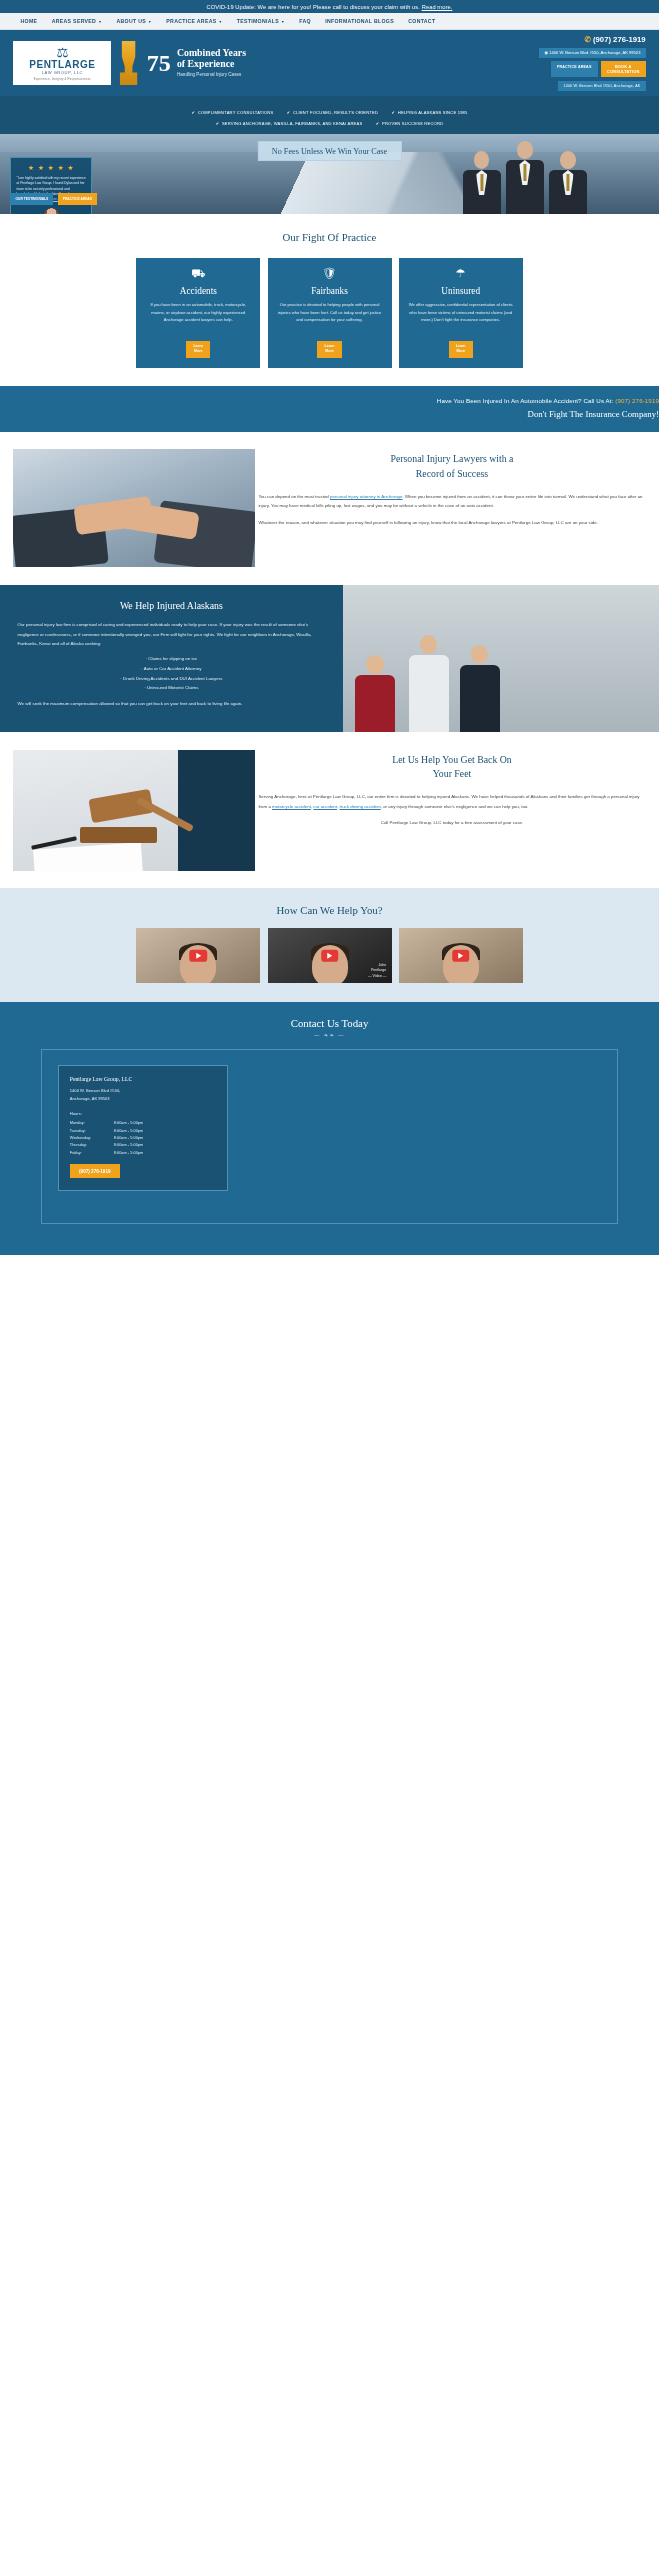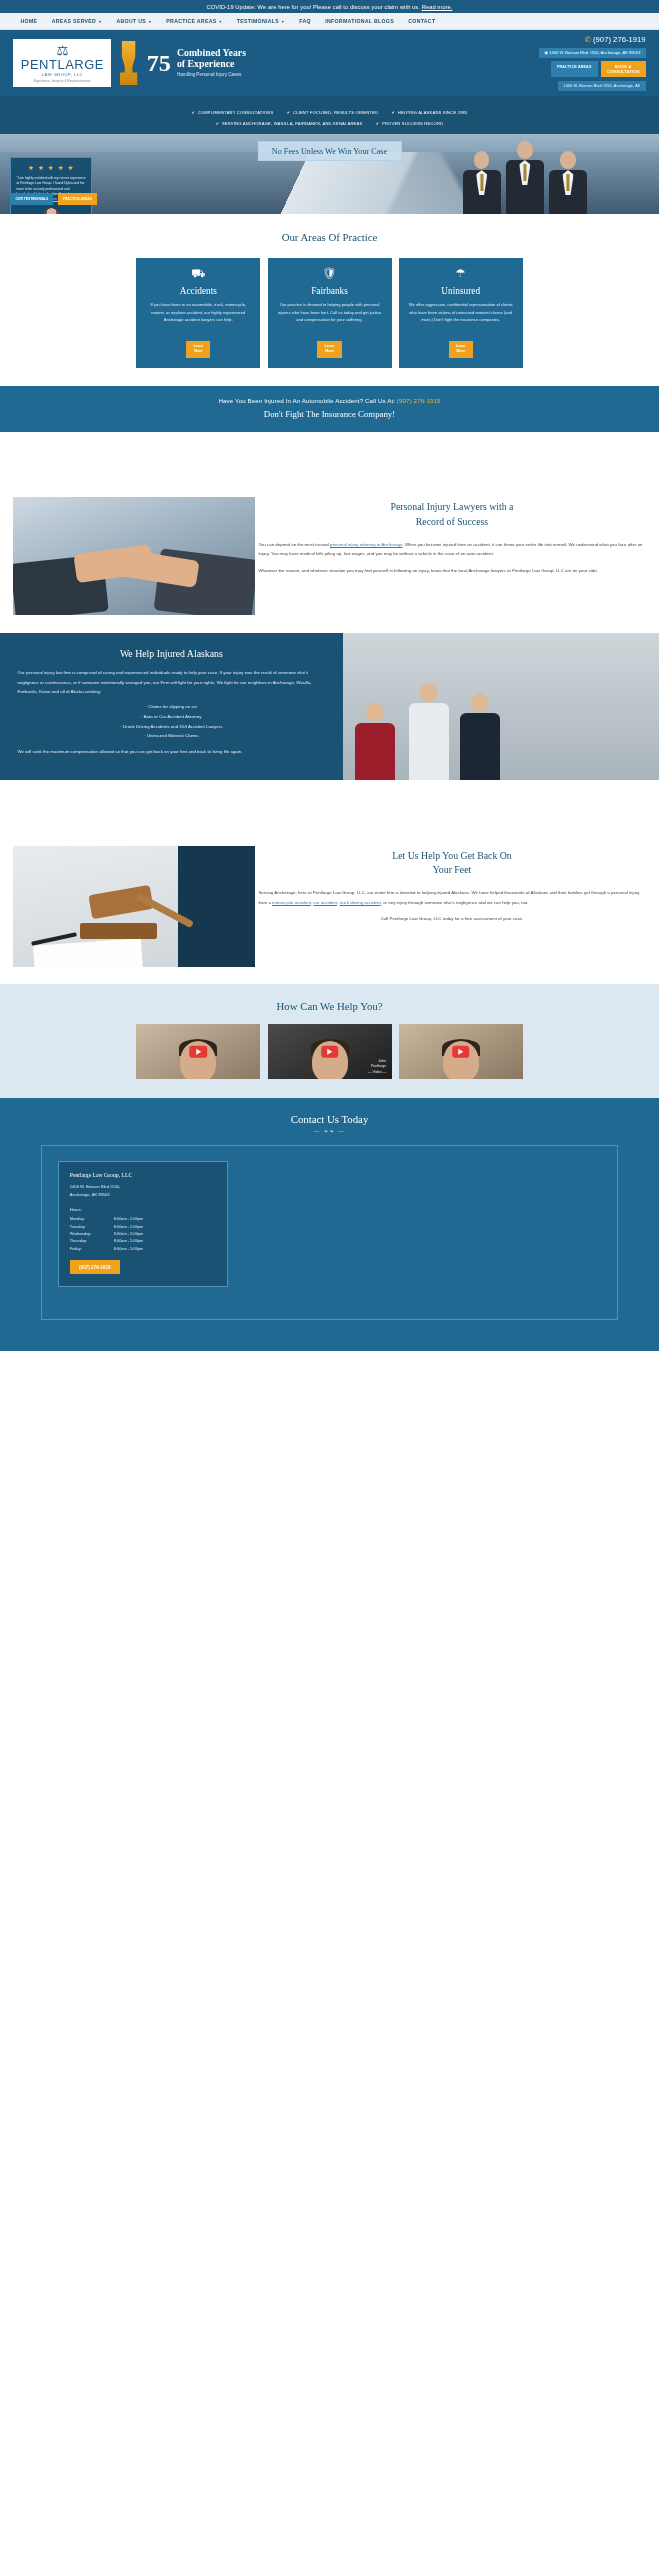--- a/index.html
+++ b/index.html
@@ -55,21 +55,21 @@
     width: 98px;
     background: #ffffff;
     text-align: center;
     padding: 5.2px 3.1px 4.1px;
     margin-right: 5.2px;
   }
   .logo-mark {
     font-size: 13.4px; color: #1b5b84; line-height: 1;
   }
   .logo-name {
-    font-size: 13px; color: #1b5b84; font-weight: normal; letter-spacing: 0.5px;
+    font-size: 10px; color: #1b5b84; font-weight: bold; letter-spacing: 0.5px;
   }
   .logo-sub { font-size: 4.1px; color: #3a6e92; letter-spacing: 0.5px; }
   .logo-tag { font-size: 2.8px; color: #777; margin-top: 2.1px; letter-spacing: 0.2px;}
 
   .badge-wrap { display: flex; align-items: center; }
   .trophy {
     width: 24px; height: 44px;
     background: linear-gradient(180deg,#f0b53c 0%, #e09a17 50%, #c98712 100%);
     -webkit-clip-path: polygon(22% 0,78% 0,78% 36%,66% 58%,66% 72%,86% 72%,86% 100%,14% 100%,14% 72%,34% 72%,34% 58%,22% 36%);
     clip-path: polygon(22% 0,78% 0,78% 36%,66% 58%,66% 72%,86% 72%,86% 100%,14% 100%,14% 72%,34% 72%,34% 58%,22% 36%);
@@ -80,21 +80,21 @@
     margin-right: 6.2px; font-family: "Liberation Serif", serif;
   }
   .years-txt-1 { font-size: 9.8px; color: #ffffff; font-weight: bold; line-height: 1.1; font-family: "Liberation Serif", serif;}
   .years-txt-2 { font-size: 4.6px; color: #d8e6ef; margin-top: 2.6px; }
 
   .hdr-right {
     margin-left: auto;
     text-align: right;
     color: #fff;
   }
-  .hdr-phone { font-size: 7.7px; font-weight: normal; color: #ffffff; margin-bottom: 3.6px; }
+  .hdr-phone { font-size: 7.7px; font-weight: bold; color: #ffffff; margin-bottom: 3.6px; }
   .hdr-phone .ic { color: #f0b53c; margin-right: 2.1px; }
   .hdr-addr {
     background: #2d7fae;
     color: #ffffff;
     font-size: 4.1px;
     padding: 2.6px 5.2px;
     display: inline-block;
     margin-bottom: 3.1px;
   }
   .hdr-btns { display: flex; justify-content: flex-end; gap: 3.1px; }
@@ -212,28 +212,28 @@
   .pc-icon { height: 14.4px; margin-bottom: 4.1px; color: #ffffff; font-size: 11.3px; }
   .pc-title { font-family: "Liberation Serif", serif; font-size: 9.3px; margin-bottom: 5.2px; }
   .pc-body { font-size: 4.1px; line-height: 1.9; color: #e3eff7; min-height: 33px; }
   .pc-btn {
     background: #f0a21c; color: #fff; font-size: 3.6px; font-weight: bold;
     padding: 3.1px 7.2px; display: inline-block; margin-top: 7.2px; line-height: 1.5;
   }
 
   
   .injured-band {
-    background: #1f6993; color: #fff; text-align: center; padding: 11.3px 0 12.4px;
+    background: #1f6993; color: #fff; text-align: right; padding: 11.3px 0 12.4px;
   }
   .injured-1 { font-size: 6.2px; letter-spacing: 0.1px; }
   .injured-1 .ph { color: #f0b53c; }
   .injured-2 { font-family: "Liberation Serif", serif; font-size: 8.8px; margin-top: 5.2px; }
 
   
-  .two-col { display: flex; gap: 3px; align-items: flex-start; padding: 17.5px 13.4px; margin-top: 48px; }
+  .two-col { display: flex; gap: 3px; align-items: flex-start; padding: 17.5px 13.4px; }
   .img-handshake {
     width: 242px; height: 118px; flex: none;
     background: linear-gradient(160deg,#cfd9e2 0%,#9fb2c2 45%,#6d8496 100%);
     position: relative; overflow: hidden;
   }
   .img-handshake .h1, .img-handshake .h2 {
     position: absolute; background: #e0b08a; border-radius: 6.2px;
   }
   .img-handshake .h1 { width: 77px; height: 29px; left: 62px; top: 52px; transform: rotate(-8deg); }
   .img-handshake .h2 { width: 77px; height: 27px; left: 108px; top: 58px; transform: rotate(9deg); }
@@ -436,21 +436,21 @@
     <div class="review-sub">★</div>
   </div>
 
   <div class="hero-cta">
     <div class="c1">OUR TESTIMONIALS</div>
     <div class="c2">PRACTICE AREAS</div>
   </div>
 </section>
 
 <section class="section-pad">
-  <h2 class="sec-title">Our Areas Of Practice</h2>
+  <h2 class="sec-title">Our Fight Of Practice</h2>
   <div class="practice-grid">
 
     <div class="practice-card">
       <div class="pc-icon">⛟</div>
       <div class="pc-title">Accidents</div>
       <div class="pc-body">If you have been in an automobile, truck, motorcycle, marine, or airplane accident, our highly experienced Anchorage accident lawyers can help.</div>
       <div class="pc-btn">
         <div>Learn</div>
         <div>More</div>
       </div>

